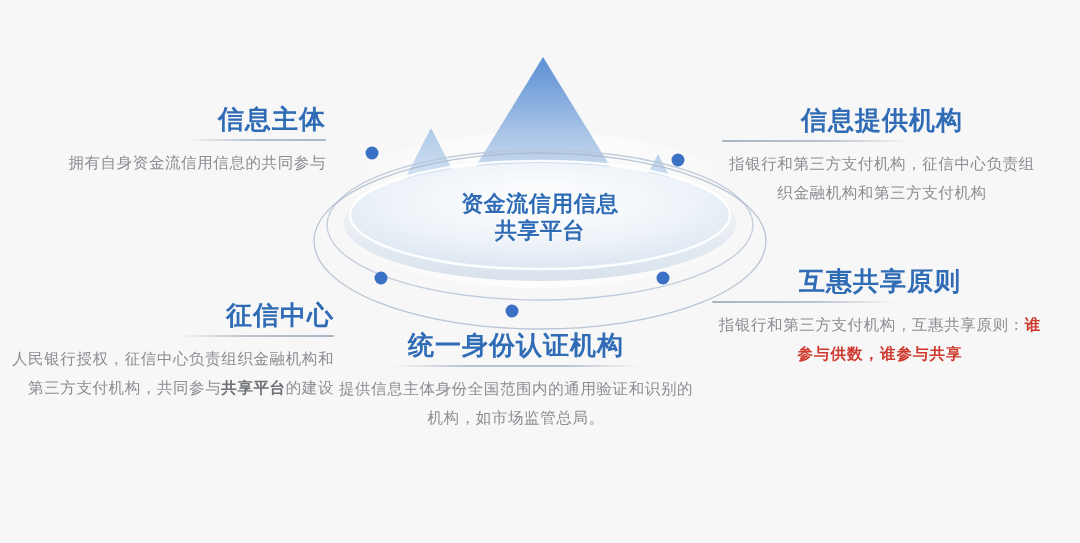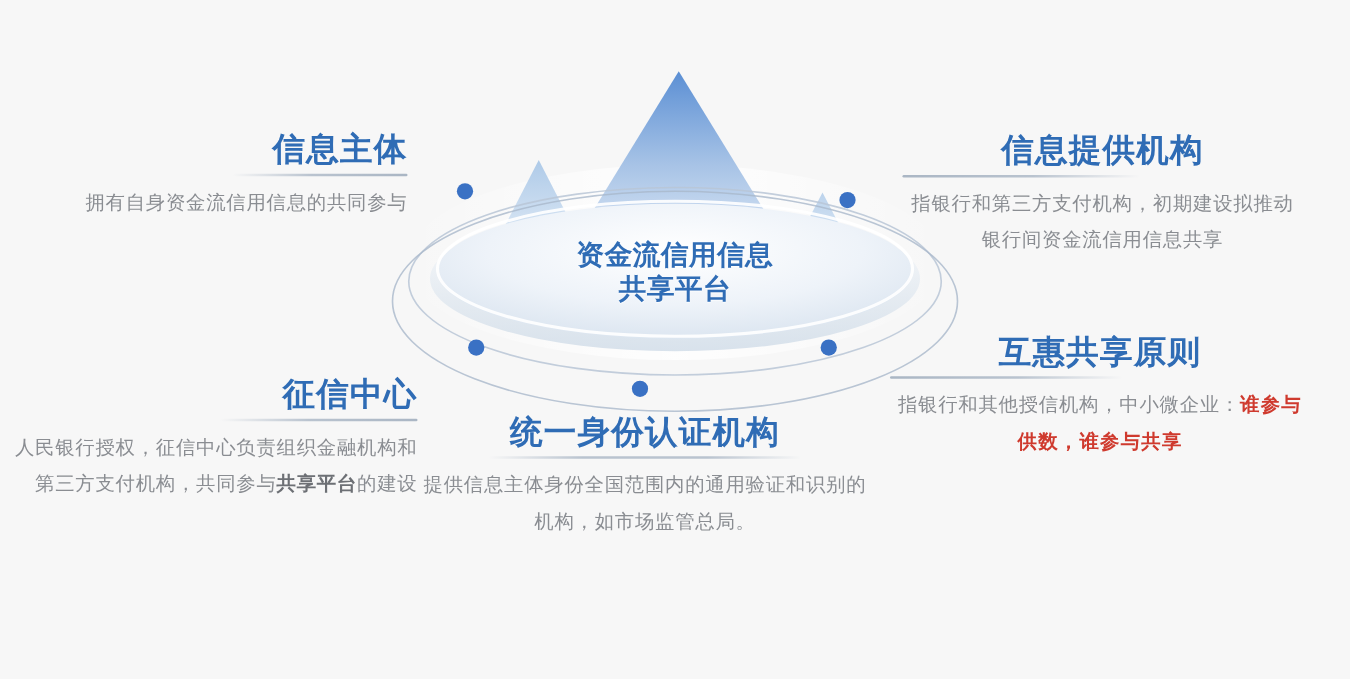--- a/index.html
+++ b/index.html
@@ -187,27 +187,27 @@
 
   <div class="block align-right" id="block-credit-center">
     <div class="heading">征信中心</div>
     <div class="rule"></div>
     <div class="body"><span>人民银行授权，征信中心负责组织金融机构和第三方支付机构，共同参与</span><b>共享平台</b><span>的建设</span></div>
   </div>
 
   <div class="block align-left" id="block-info-provider">
     <div class="heading">信息提供机构</div>
     <div class="rule"></div>
-    <div class="body">指银行和第三方支付机构，初期建设拟推动银行间资金流信用信息共享</div>
+    <div class="body">指银行和第三方支付机构，征信中心负责组织金融机构和第三方支付机构</div>
   </div>
 
   <div class="block align-left" id="block-info-user">
     <div class="heading">互惠共享原则</div>
     <div class="rule"></div>
-    <div class="body"><span>指银行和其他授信机构，中小微企业：</span><span class="red">谁参与供数，谁参与共享</span></div>
+    <div class="body"><span>指银行和第三方支付机构，互惠共享原则：</span><span class="red">谁参与供数，谁参与共享</span></div>
   </div>
 
   <div class="block align-center" id="block-identity-auth">
     <div class="heading">统一身份认证机构</div>
     <div class="rule"></div>
     <div class="body">提供信息主体身份全国范围内的通用验证和识别的机构，如市场监管总局。</div>
   </div>
 
 </div>
 

